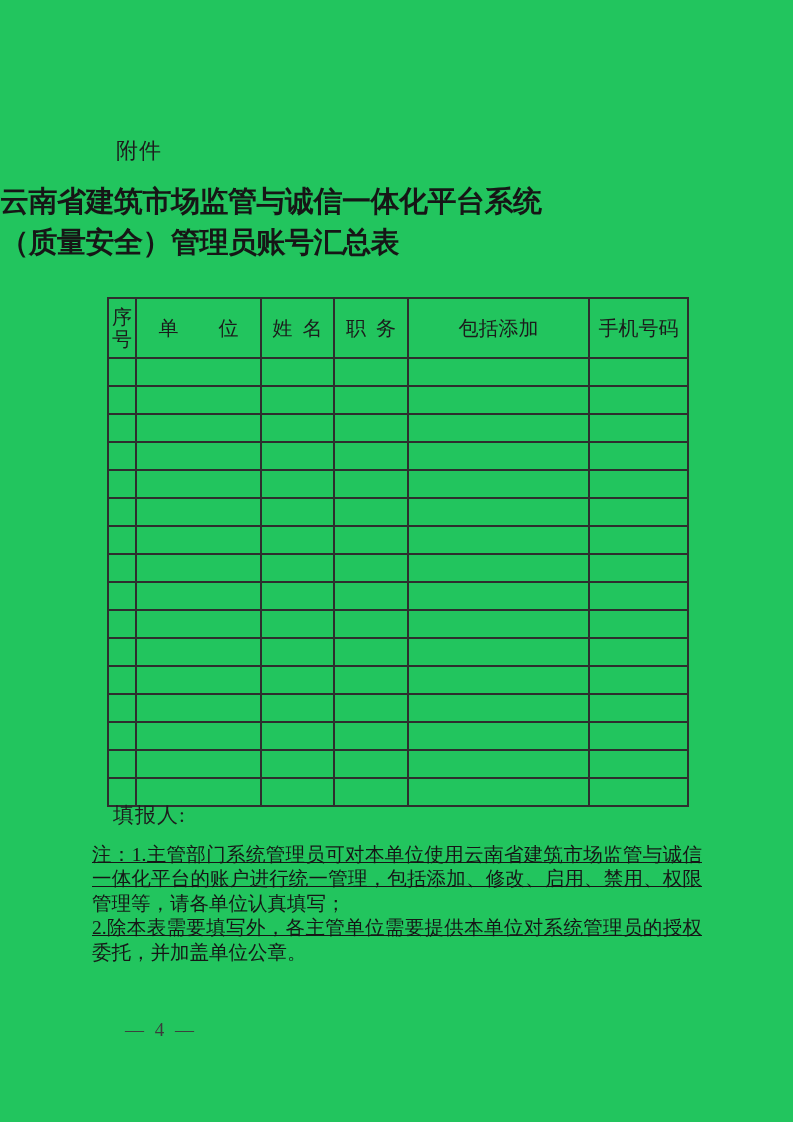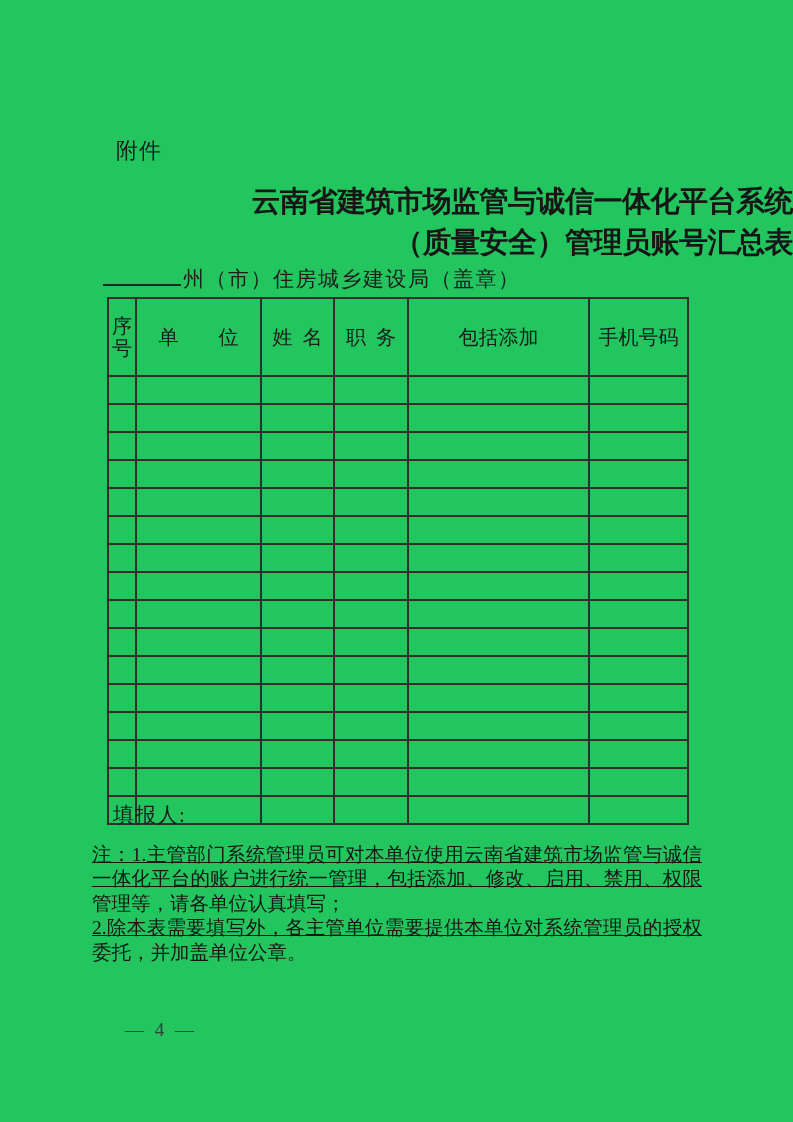--- a/index.html
+++ b/index.html
@@ -20,21 +20,21 @@
     position: absolute;
     left: 116px;
     top: 136px;
     font-size: 22px;
     letter-spacing: 1px;
   }
   .title-line {
     position: absolute;
     left: 0;
     width: 793px;
-    text-align: right;
+    text-align: left;
     font-size: 29px;
     font-weight: bold;
     letter-spacing: -0.5px;
     color: #161616;
     white-space: nowrap;
   }
   .title-line.l1 { top: 182px; }
   .title-line.l2 { top: 223px; }
   .subtitle {
     position: absolute;
@@ -58,21 +58,21 @@
     top: 297px;
     width: 580px;
     border-collapse: collapse;
     table-layout: fixed;
   }
   table.sheet, table.sheet th, table.sheet td {
     border: 2px solid #2e2e2e;
   }
   table.sheet th {
     height: 44px;
-    padding: 16px 2px;
+    padding: 7px 2px;
     font-weight: normal;
     font-size: 20px;
     line-height: 22px;
     text-align: center;
     vertical-align: middle;
     white-space: pre-wrap;
     color: #1b1b1b;
   }
   table.sheet td {
     height: 26px;
@@ -119,23 +119,20 @@
 <body>
 
 <div class="page">
 
   <div class="attachment">附件</div>
 
   <div class="title-line l1">云南省建筑市场监管与诚信一体化平台系统</div>
 
   <div class="title-line l2">（质量安全）管理员账号汇总表</div>
 
-  <div class="subtitle">
-    <span class="blank-underline"></span><span>州（市）住房城乡建设局（盖章）</span>
-  </div>
 
   <table class="sheet">
     <colgroup>
       <col style="width:28px">
       <col style="width:125px">
       <col style="width:73px">
       <col style="width:74px">
       <col style="width:181px">
       <col style="width:99px">
     </colgroup>

